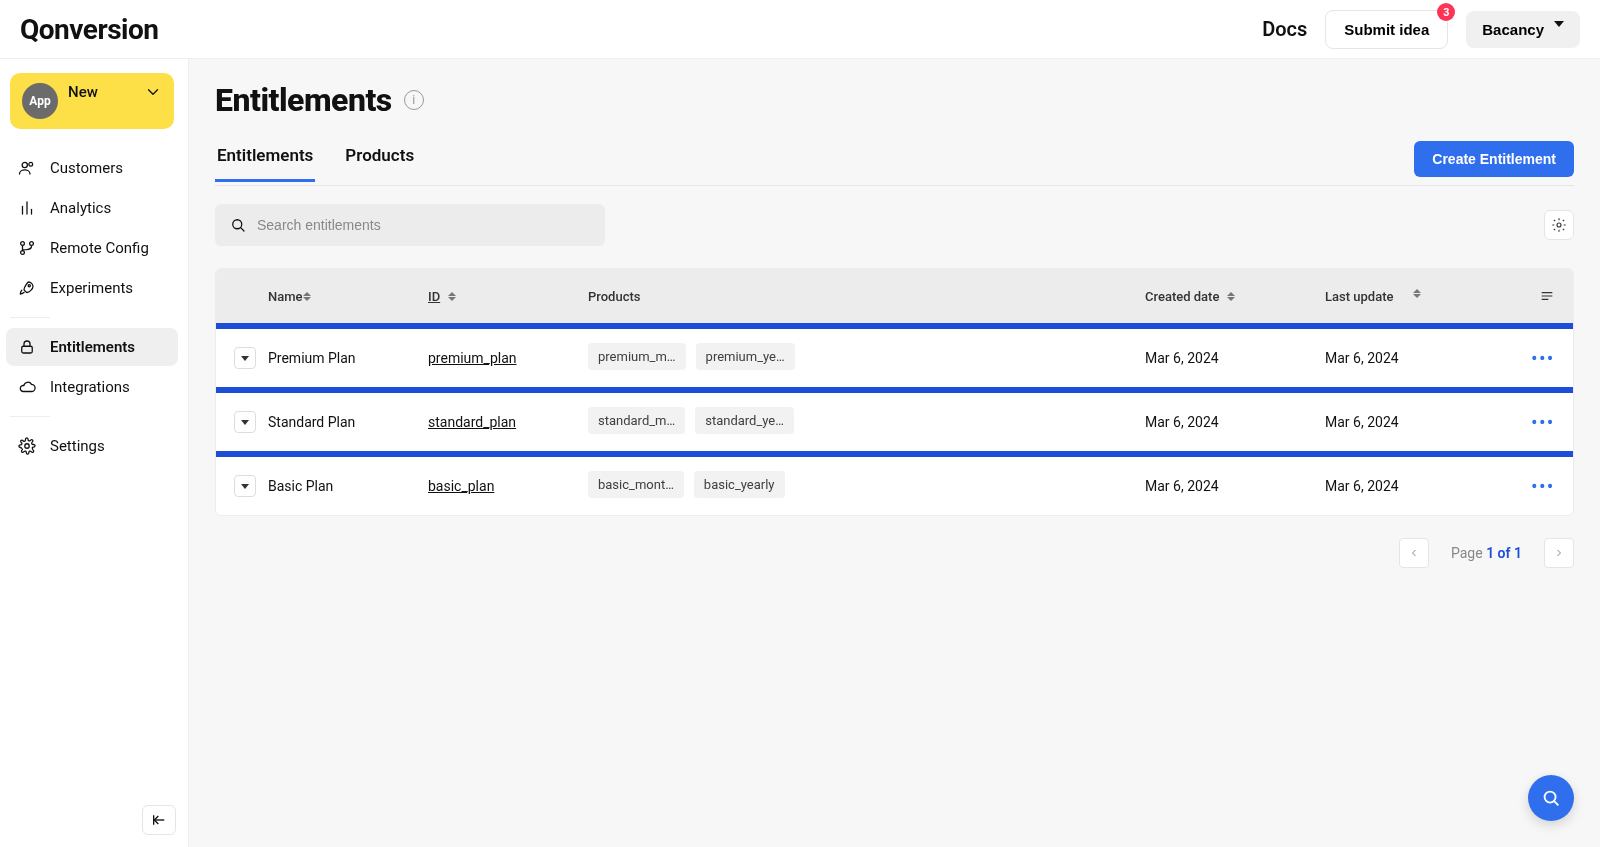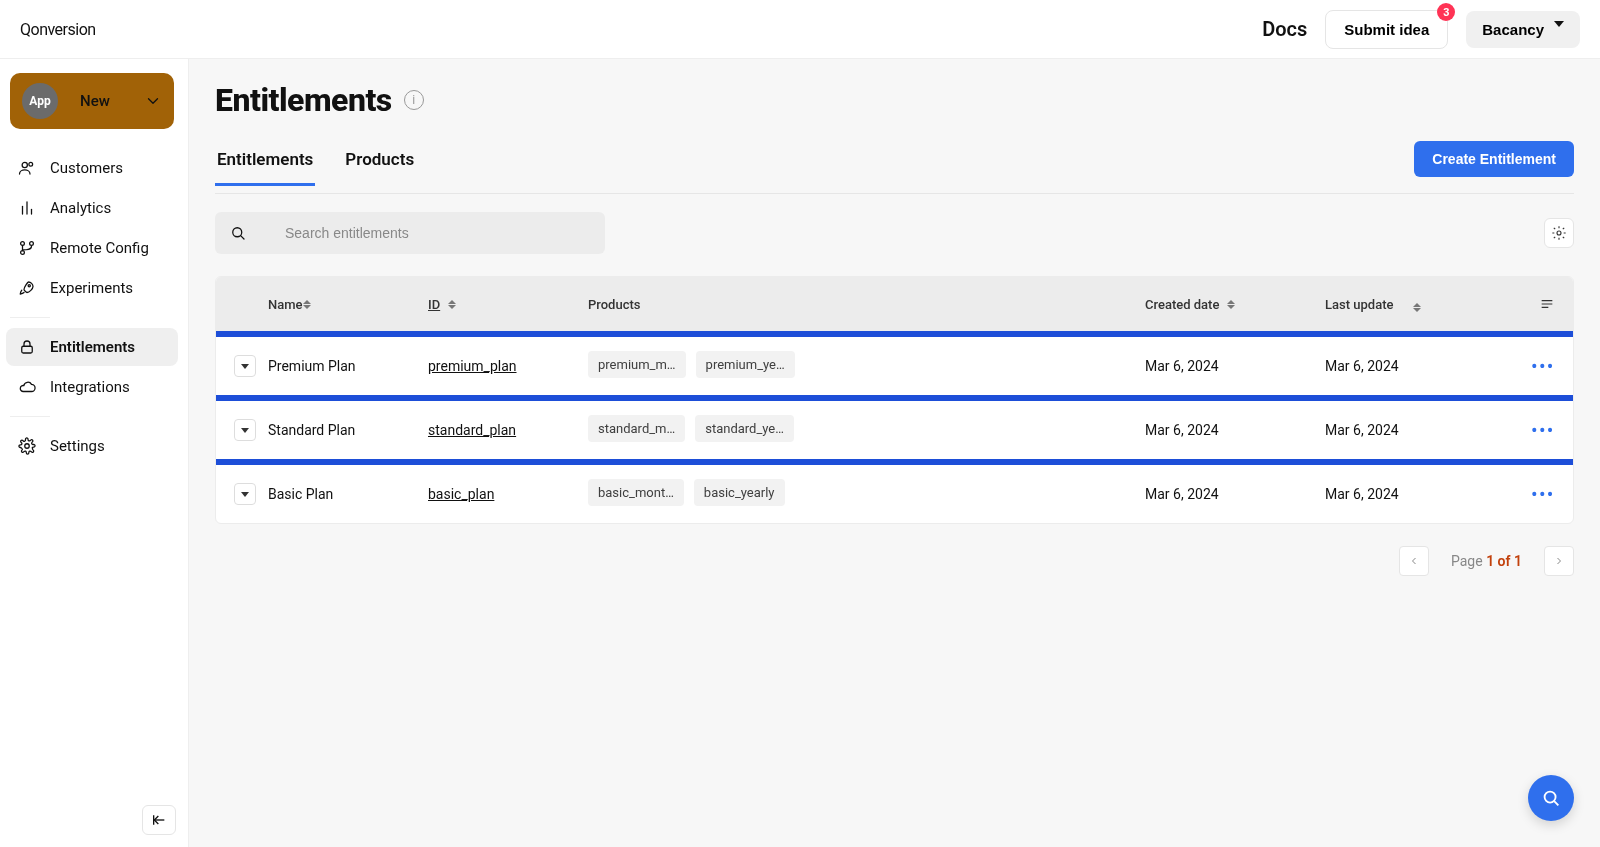--- a/index.html
+++ b/index.html
@@ -1,79 +1,79 @@
 <!DOCTYPE html>
 <html><head>
 <meta charset="utf-8">
 <style>
   * { box-sizing: border-box; margin: 0; padding: 0; }
   body { font-family: -apple-system, BlinkMacSystemFont, "Segoe UI", Roboto, Helvetica, Arial, sans-serif; color:#111; background:#fff; }
   .app { width:1600px; height:847px; display:flex; flex-direction:column; }
   
   .topbar { height:59px; border-bottom:1px solid #eee; display:flex; align-items:center; padding:0 20px; justify-content:space-between; }
-  .logo { font-size:16px; font-weight:400; letter-spacing:-.5px; }
+  .logo { font-size:28px; font-weight:700; letter-spacing:-.5px; }
   .topbar-right { display:flex; align-items:center; gap:18px; }
   .nav-link { font-size:20px; font-weight:600; cursor:pointer; }
   .btn-outline { border:1px solid #e5e5e5; border-radius:8px; padding:10px 18px; font-size:15px; font-weight:600; background:#fff; cursor:pointer; position:relative; }
   .badge { position:absolute; top:-8px; right:-8px; background:#ff3355; color:#fff; font-size:11px; width:18px; height:18px; border-radius:50%; display:flex; align-items:center; justify-content:center; font-weight:700; }
   .btn-grey { background:#f0f0f0; border:none; border-radius:8px; padding:10px 16px; font-size:15px; font-weight:600; display:flex; gap:10px; cursor:pointer; }
   .chev-down { width:0; height:0; border-left:5px solid transparent; border-right:5px solid transparent; border-top:6px solid #111; display:inline-block; }
   
   .body { flex:1; display:flex; min-height:0; }
   .sidebar { width:189px; border-right:1px solid #eee; display:flex; flex-direction:column; padding:14px 10px 10px 6px; position:relative; }
-  .app-picker { background:#a16207; border-radius:10px; padding:10px 12px; display:flex; align-items:center; gap:22px; cursor:pointer; margin:0 4px 20px 4px; }
+  .app-picker { background:#fde047; border-radius:10px; padding:10px 12px; display:flex; align-items:flex-start; gap:10px; cursor:pointer; margin:0 4px 20px 4px; }
   .app-circle { width:36px; height:36px; border-radius:50%; background:#6b6b6b; color:#fff; font-size:12px; font-weight:700; display:flex; align-items:center; justify-content:center; }
   .app-picker .chev { margin-left:auto; color:#888; }
   .side-group { display:flex; flex-direction:column; gap:2px; }
   .side-item { display:flex; align-items:center; gap:14px; padding:10px 12px; border-radius:8px; font-size:15px; cursor:pointer; color:#111; }
   .side-item.active { background:#efefef; font-weight:600; }
   .side-divider { height:1px; background:#eee; margin:10px 4px; width:40px; }
   .icon { width:18px; height:18px; display:inline-flex; align-items:center; justify-content:center; flex:0 0 18px; }
   .icon svg { width:18px; height:18px; stroke:#111; fill:none; stroke-width:1.7; stroke-linecap:round; stroke-linejoin:round; }
   .collapse-btn { position:absolute; bottom:12px; right:12px; width:34px; height:30px; border:1px solid #e5e5e5; border-radius:6px; display:flex; align-items:center; justify-content:center; cursor:pointer; background:#fff; }
   
   .main { flex:1; background:#f7f7f7; padding:22px 26px; overflow:auto; position:relative; }
   .page-head { display:flex; align-items:center; gap:12px; }
   .page-title { font-size:32px; font-weight:800; letter-spacing:-.5px; }
   .info-icon { width:20px; height:20px; border:1.5px solid #999; border-radius:50%; display:flex; align-items:center; justify-content:center; font-size:12px; color:#999; cursor:pointer; }
   .tabs-row { display:flex; align-items:center; justify-content:space-between; margin-top:22px; border-bottom:1px solid #e6e6e6; }
   .tabs { display:flex; gap:28px; }
   .tab { font-size:17px; font-weight:600; padding:0 2px 14px 2px; cursor:pointer; color:#111; border-bottom:3px solid transparent; margin-bottom:-1px; }
   .tab.active { border-bottom-color:#2f6fed; }
-  .btn-primary { background:#2f6fed; color:#fff; border:none; border-radius:6px; padding:10px 18px; font-weight:600; font-size:14px; cursor:pointer; margin-bottom:16px; }
+  .btn-primary { background:#2f6fed; color:#fff; border:none; border-radius:6px; padding:10px 18px; font-weight:600; font-size:14px; cursor:pointer; margin-bottom:8px; }
   .toolbar { display:flex; align-items:center; justify-content:space-between; margin-top:18px; }
   .search { background:#ececec; border-radius:6px; display:flex; align-items:center; gap:10px; width:390px; height:42px; padding:0 14px; }
-  .search input { border:none; outline:none; background:transparent; font-size:14px; width:100%; color:#8b5cf6;margin-left:28px; }
+  .search input { border:none; outline:none; background:transparent; font-size:14px; width:100%; color:#8b5cf6; }
   .search input::placeholder { color:#888; }
   .gear-btn { width:30px; height:30px; border:1px solid #e5e5e5; border-radius:6px; display:flex; align-items:center; justify-content:center; background:#fff; cursor:pointer; }
   
   .table { margin-top:22px; background:#fff; border:1px solid #ececec; border-radius:6px; overflow:hidden; }
   .thead { background:#ececec; display:flex; align-items:center; height:54px; padding:0 18px; font-size:13px; color:#333; font-weight:500; }
   .col-exp { width:34px; }
   .col-name { width:160px; display:flex; align-items:center; }
   .col-id { width:160px; display:flex; align-items:center; gap:8px;text-decoration:underline; }
   .col-products { flex:1; }
   .col-created { width:180px; display:flex; align-items:center; gap:8px; }
-  .col-updated { width:180px; display:flex; align-items:flex-end; gap:20px; }
+  .col-updated { width:180px; display:flex; align-items:flex-start; gap:20px; }
   .col-actions { width:50px; display:flex; justify-content:flex-end; }
   .sort { display:inline-flex; flex-direction:column; gap:1px; }
   .sort .up,.sort .dn { width:0;height:0;border-left:4px solid transparent;border-right:4px solid transparent; }
   .sort .up { border-bottom:4px solid #777; }
   .sort .dn { border-top:4px solid #777; }
   .trow { display:flex; align-items:center; height:64px; padding:0 18px; border-top:6px solid #1d4ed8; font-size:14px; }
   .exp-btn { width:22px; height:22px; border:1px solid #ddd; border-radius:4px; display:flex; align-items:center; justify-content:center; cursor:pointer; background:#fff; }
   .chev-sm { width:0;height:0;border-left:4px solid transparent;border-right:4px solid transparent;border-top:5px solid #333; }
   .chip { display:inline-block; background:#f2f2f2; border-radius:4px; padding:6px 10px; font-size:13px; color:#404040; margin-right:10px; max-width:110px; overflow:hidden; text-overflow:ellipsis; white-space:nowrap;text-align:right; }
   .dots { color:#2f6fed; font-weight:900; letter-spacing:2px; cursor:pointer; font-size:16px; }
   .cols-btn svg { width:16px; height:16px; stroke:#333; fill:none; stroke-width:1.7; }
   
   .pagination { display:flex; align-items:center; justify-content:flex-end; gap:22px; margin-top:22px; color:#888; font-size:14px; }
   .pg-btn { width:30px; height:30px; border:1px solid #e5e5e5; border-radius:4px; display:flex; align-items:center; justify-content:center; background:#fff; cursor:pointer; }
   .pg-btn svg { width:12px; height:12px; stroke:#888; fill:none; stroke-width:2; }
-  .pg-text b { color:#c2410c; font-weight:600; }
+  .pg-text b { color:#1d4ed8; font-weight:600; }
   
   .help-bubble { position:absolute; right:26px; bottom:26px; width:46px; height:46px; border-radius:50%; background:#2f6fed; display:flex; align-items:center; justify-content:center; cursor:pointer; box-shadow:0 4px 12px rgba(0,0,0,.15); }
   .help-bubble svg { width:22px; height:22px; stroke:#fff; fill:none; stroke-width:2; }
 </style>
 </head>
 <body>
 
 <div class="app">
 
   <div class="topbar">

